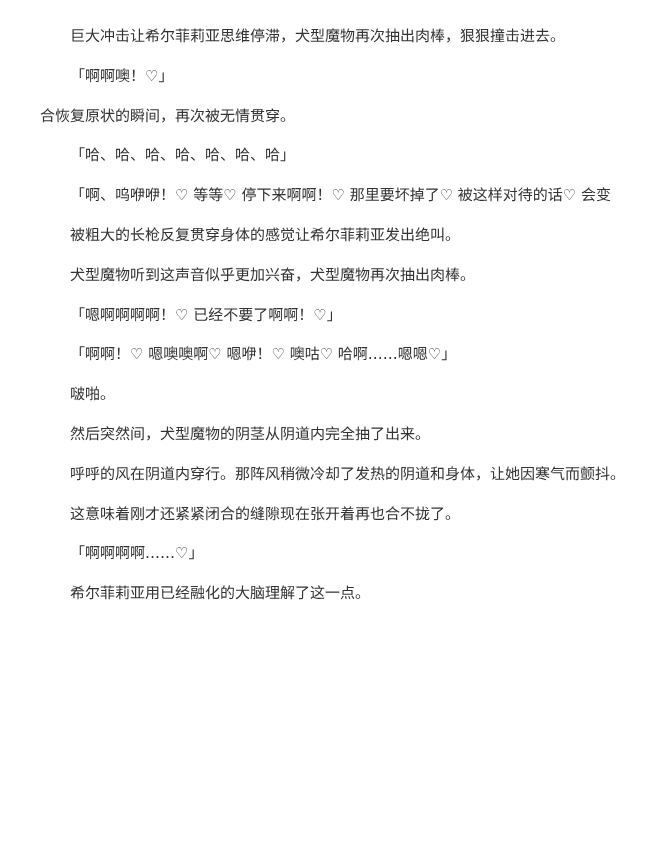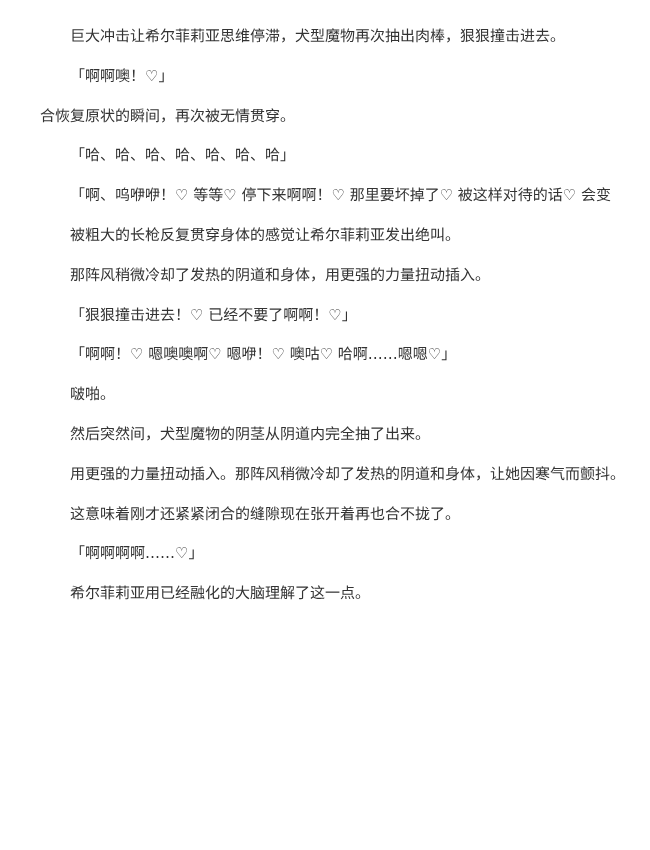--- a/index.html
+++ b/index.html
@@ -50,36 +50,36 @@
       <div class="paragraph">
         <div class="line first">「哈、哈、哈、哈、哈、哈、哈」</div>
       </div>
       <div class="paragraph">
         <div class="line first">「啊、呜咿咿！♡ 等等♡ 停下来啊啊！♡ 那里要坏掉了♡ 被这样对待的话♡ 会变</div>
       </div>
       <div class="paragraph">
         <div class="line first">被粗大的长枪反复贯穿身体的感觉让希尔菲莉亚发出绝叫。</div>
       </div>
       <div class="paragraph">
-        <div class="line first">那阵风稍微冷却了发热的阴道和身体，用更强的力量扭动插入。</div>
+        <div class="line first">犬型魔物听到这声音似乎更加兴奋，犬型魔物再次抽出肉棒。</div>
       </div>
       <div class="paragraph">
-        <div class="line first">「狠狠撞击进去！♡ 已经不要了啊啊！♡」</div>
+        <div class="line first">「嗯啊啊啊啊！♡ 已经不要了啊啊！♡」</div>
       </div>
       <div class="paragraph">
         <div class="line first">「啊啊！♡ 嗯噢噢啊♡ 嗯咿！♡ 噢咕♡ 哈啊……嗯嗯♡」</div>
       </div>
       <div class="paragraph">
         <div class="line first">啵啪。</div>
       </div>
       <div class="paragraph">
         <div class="line first">然后突然间，犬型魔物的阴茎从阴道内完全抽了出来。</div>
       </div>
       <div class="paragraph">
-        <div class="line first">用更强的力量扭动插入。那阵风稍微冷却了发热的阴道和身体，让她因寒气而颤抖。</div>
+        <div class="line first">呼呼的风在阴道内穿行。那阵风稍微冷却了发热的阴道和身体，让她因寒气而颤抖。</div>
       </div>
       <div class="paragraph">
         <div class="line first">这意味着刚才还紧紧闭合的缝隙现在张开着再也合不拢了。</div>
       </div>
       <div class="paragraph">
         <div class="line first">「啊啊啊啊……♡」</div>
       </div>
       <div class="paragraph">
         <div class="line first">希尔菲莉亚用已经融化的大脑理解了这一点。</div>
       </div>

